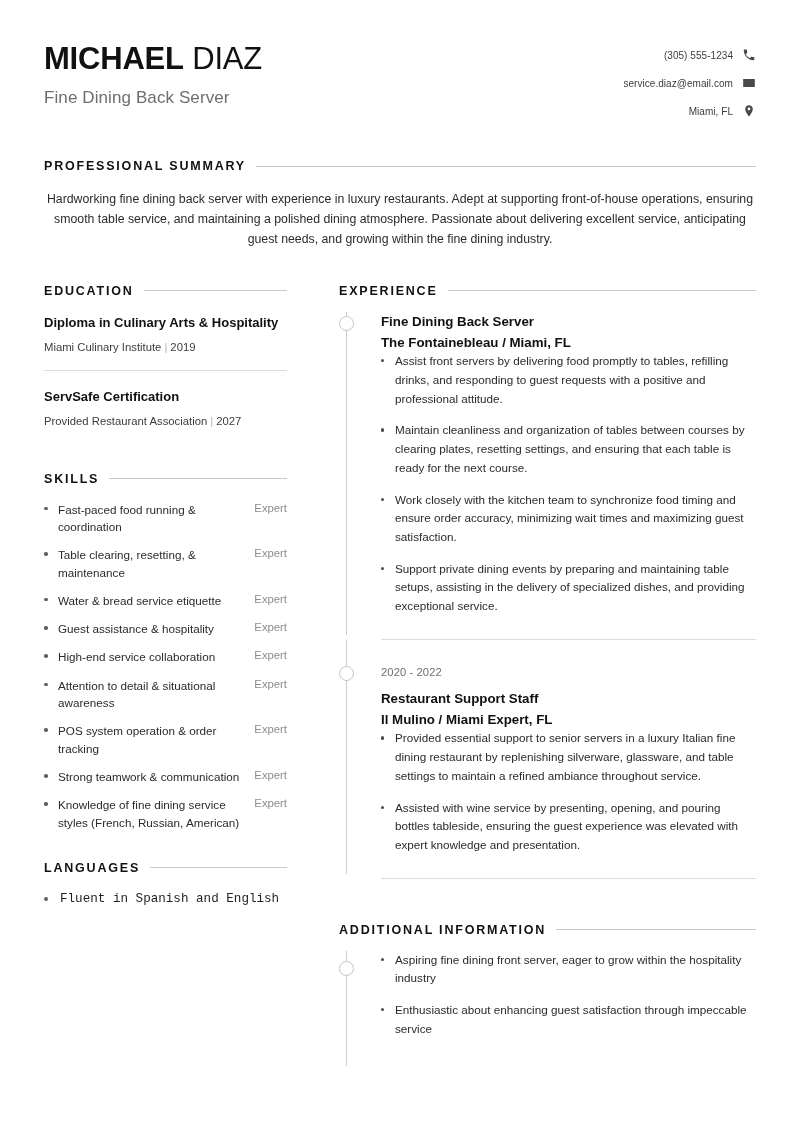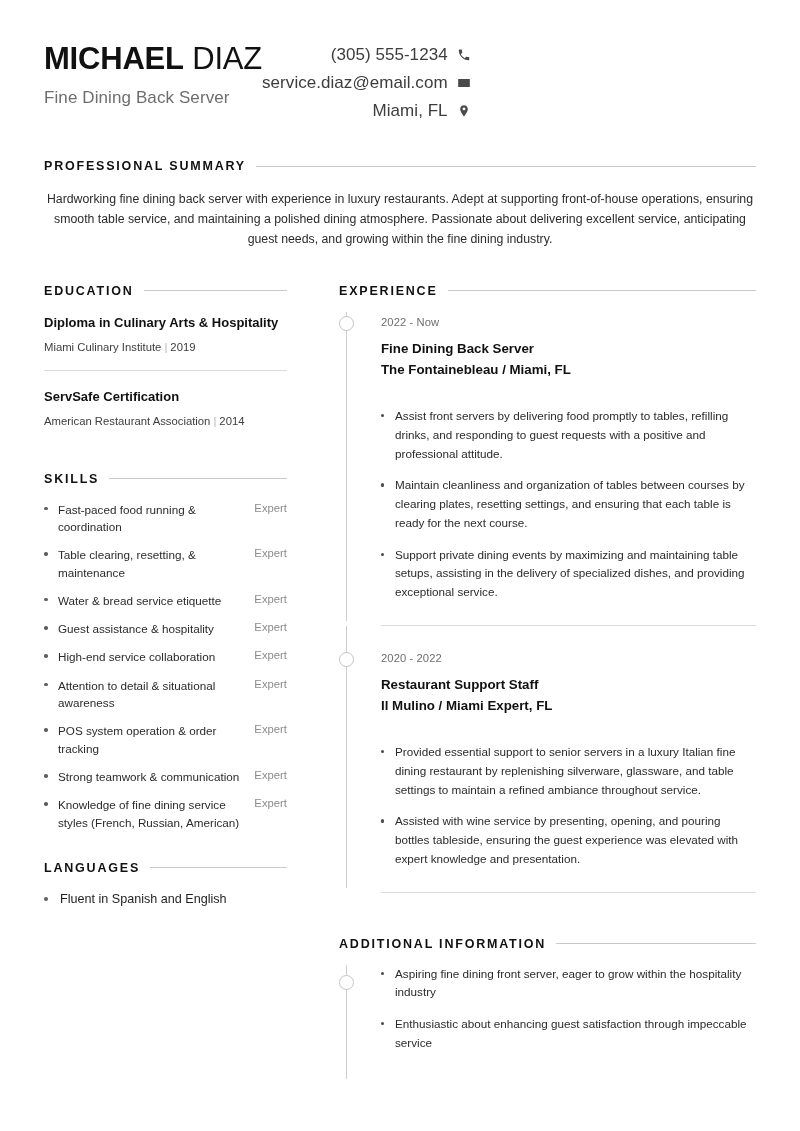--- a/index.html
+++ b/index.html
@@ -6,30 +6,30 @@
   html, body {
     width: 800px; height: 1131px;
     background: #ffffff;
     font-family: "Liberation Sans", sans-serif;
     color: #1a1a1a;
     -webkit-font-smoothing: antialiased;
   }
   .page { position: relative; width: 800px; height: 1131px; padding: 38px 44px 0 44px; }
 
   
-  .header { display: flex; align-items: flex-start; justify-content: flex-start; }
+  .header { display: flex; align-items: flex-start; justify-content: space-between; }
   .identity { padding-top: 4px; }
   .name { font-size: 31px; line-height: 1.12; letter-spacing: -0.2px; white-space: nowrap; }
   .name .first { font-weight: 700; color: #111111; }
   .name .last { font-weight: 300; color: #111111; }
   .headline { margin-top: 11px; font-size: 17px; font-weight: 400; color: #6e6e6e; letter-spacing: 0.1px; }
 
   .contact { padding-top: 5px; }
   .contact-row { display: flex; align-items: center; justify-content: flex-end; gap: 9px; height: 24px; margin-bottom: 4px; }
-  .contact-text { font-size: 17px; color: #3d3d3d; letter-spacing: 0.05px; }
+  .contact-text { font-size: 10px; color: #3d3d3d; letter-spacing: 0.05px; }
   .contact-icon { width: 14px; height: 14px; display: inline-flex; align-items: center; justify-content: center; color: #4a4a4a; flex: none; }
   .contact-icon svg { display: block; }
 
   
   .sec-head { display: flex; align-items: center; gap: 10px; }
   .sec-head .t {
     font-size: 12.5px; font-weight: 700; letter-spacing: 1.8px;
     color: #111111; text-transform: uppercase; white-space: nowrap;
   }
   .sec-head .rule { flex: 1; height: 1px; background: #c9c9c9; }
@@ -56,39 +56,39 @@
   .skills-wrap { margin-top: 28px; }
   .skills-list { margin-top: 15px; }
   .skill-row { display: flex; align-items: flex-start; margin-bottom: 11px; }
   .skill-bullet { width: 14px; flex: none; padding-top: 6px; }
   .skill-bullet i { display: block; width: 3.5px; height: 3.5px; background: #5f5f5f; border-radius: 50%; }
   .skill-name { flex: 1; font-size: 11.7px; line-height: 1.48; color: #2b2b2b; padding-right: 8px; }
   .skill-level { flex: none; font-size: 11.3px; color: #8c8c8c; padding-top: 1px; }
 
   
   .lang-wrap { margin-top: 30px; }
-  .lang-list { margin-top: 15px; }
+  .lang-list { margin-top: 15px; font-family: Liberation Mono, monospace; }
   .lang-row { display: flex; align-items: flex-start; }
   .lang-bullet { width: 16px; flex: none; padding-top: 7px; }
   .lang-bullet i { display: block; width: 4px; height: 4px; background: #5f5f5f; border-radius: 50%; }
   .lang-name { font-size: 12.6px; color: #1f1f1f; line-height: 1.45; }
 
   
   .tl-block { margin-top: 14px; position: relative; }
   .tl-item { position: relative; padding-left: 42px; }
   .tl-rail { position: absolute; left: 0; top: 0; bottom: 0; width: 16px; }
   .tl-line { position: absolute; left: 7px; top: 0; bottom: 0; width: 1.4px; background: #cdcdcd; }
   .tl-dot {
     position: absolute; left: 0; top: 4px; width: 15px; height: 15px;
     border: 1.4px solid #c4c4c4; border-radius: 50%; background: #ffffff;
   }
   .tl-date { font-size: 11.2px; color: #6e6e6e; letter-spacing: 0.1px; padding-top: 4px; }
   .tl-title { margin-top: 11px; font-size: 13.3px; font-weight: 700; color: #111111; line-height: 1.45; }
   .tl-org { margin-top: 2px; font-size: 13.3px; font-weight: 700; color: #111111; line-height: 1.45; }
-  .tl-bullets { margin-top: 28px; padding-bottom: 6px; }
+  .tl-bullets { margin-top: 0; padding-bottom: 6px; }
   .tl-bullet { display: flex; align-items: flex-start; margin-bottom: 13px; }
   .tl-bullet .bdot { width: 14px; flex: none; padding-top: 7px; }
   .tl-bullet .bdot i { display: block; width: 3.2px; height: 3.2px; background: #4a4a4a; border-radius: 50%; }
   .tl-bullet .btext { flex: 1; font-size: 11.7px; line-height: 1.6; color: #2b2b2b; }
   .tl-div { height: 1px; background: #dcdcdc; margin: 4px 0 0 42px; }
   .tl-gap { height: 22px; }
 
   .addinfo { margin-top: 44px; }
 </style>
 </head>
@@ -152,21 +152,21 @@
         <div class="edu-block">
           <div class="edu-item">
             <div class="edu-degree">Diploma in Culinary Arts &amp; Hospitality</div>
             <div class="edu-meta">
               <span>Miami Culinary Institute</span><span class="sep">|</span><span>2019</span>
             </div>
           </div>
           <div class="edu-item">
             <div class="edu-degree">ServSafe Certification</div>
             <div class="edu-meta">
-              <span>American Restaurant Association</span><span class="sep">|</span><span>2014</span>
+              <span>Provided Restaurant Association</span><span class="sep">|</span><span>2027</span>
             </div>
           </div>
         </div>
       </div>
 
       <div class="skills-wrap">
         <div class="sec-head">
           <span class="t">SKILLS</span>
           <span class="rule"></span>
         </div>
@@ -264,41 +264,46 @@
           <span class="rule"></span>
         </div>
 
         <div class="tl-block">
 
           <div class="tl-item">
             <div class="tl-rail">
               <span class="tl-line"></span>
               <span class="tl-dot"></span>
             </div>
-            <div class="tl-date">2022 - Now</div>
             <div class="tl-title">Fine Dining Back Server</div>
             <div class="tl-org">The Fontainebleau / Miami, FL</div>
             <div class="tl-bullets">
               <div class="tl-bullet">
                 <span class="bdot">
                     <i></i>
                   </span>
                 <span class="btext">Assist front servers by delivering food promptly to tables, refilling drinks, and responding to guest requests with a positive and professional attitude.</span>
               </div>
               <div class="tl-bullet">
                 <span class="bdot">
                     <i></i>
                   </span>
                 <span class="btext">Maintain cleanliness and organization of tables between courses by clearing plates, resetting settings, and ensuring that each table is ready for the next course.</span>
               </div>
               <div class="tl-bullet">
                 <span class="bdot">
                     <i></i>
                   </span>
-                <span class="btext">Support private dining events by maximizing and maintaining table setups, assisting in the delivery of specialized dishes, and providing exceptional service.</span>
+                <span class="btext">Work closely with the kitchen team to synchronize food timing and ensure order accuracy, minimizing wait times and maximizing guest satisfaction.</span>
+              </div>
+              <div class="tl-bullet">
+                <span class="bdot">
+                    <i></i>
+                  </span>
+                <span class="btext">Support private dining events by preparing and maintaining table setups, assisting in the delivery of specialized dishes, and providing exceptional service.</span>
               </div>
             </div>
           </div>
 
           <div class="tl-div"></div>
           <div class="tl-gap" style="position:relative;">
             <span style="position:absolute;left:7px;top:0;bottom:0;width:1.4px;background:#cdcdcd;"></span>
           </div>
 
           <div class="tl-item">

